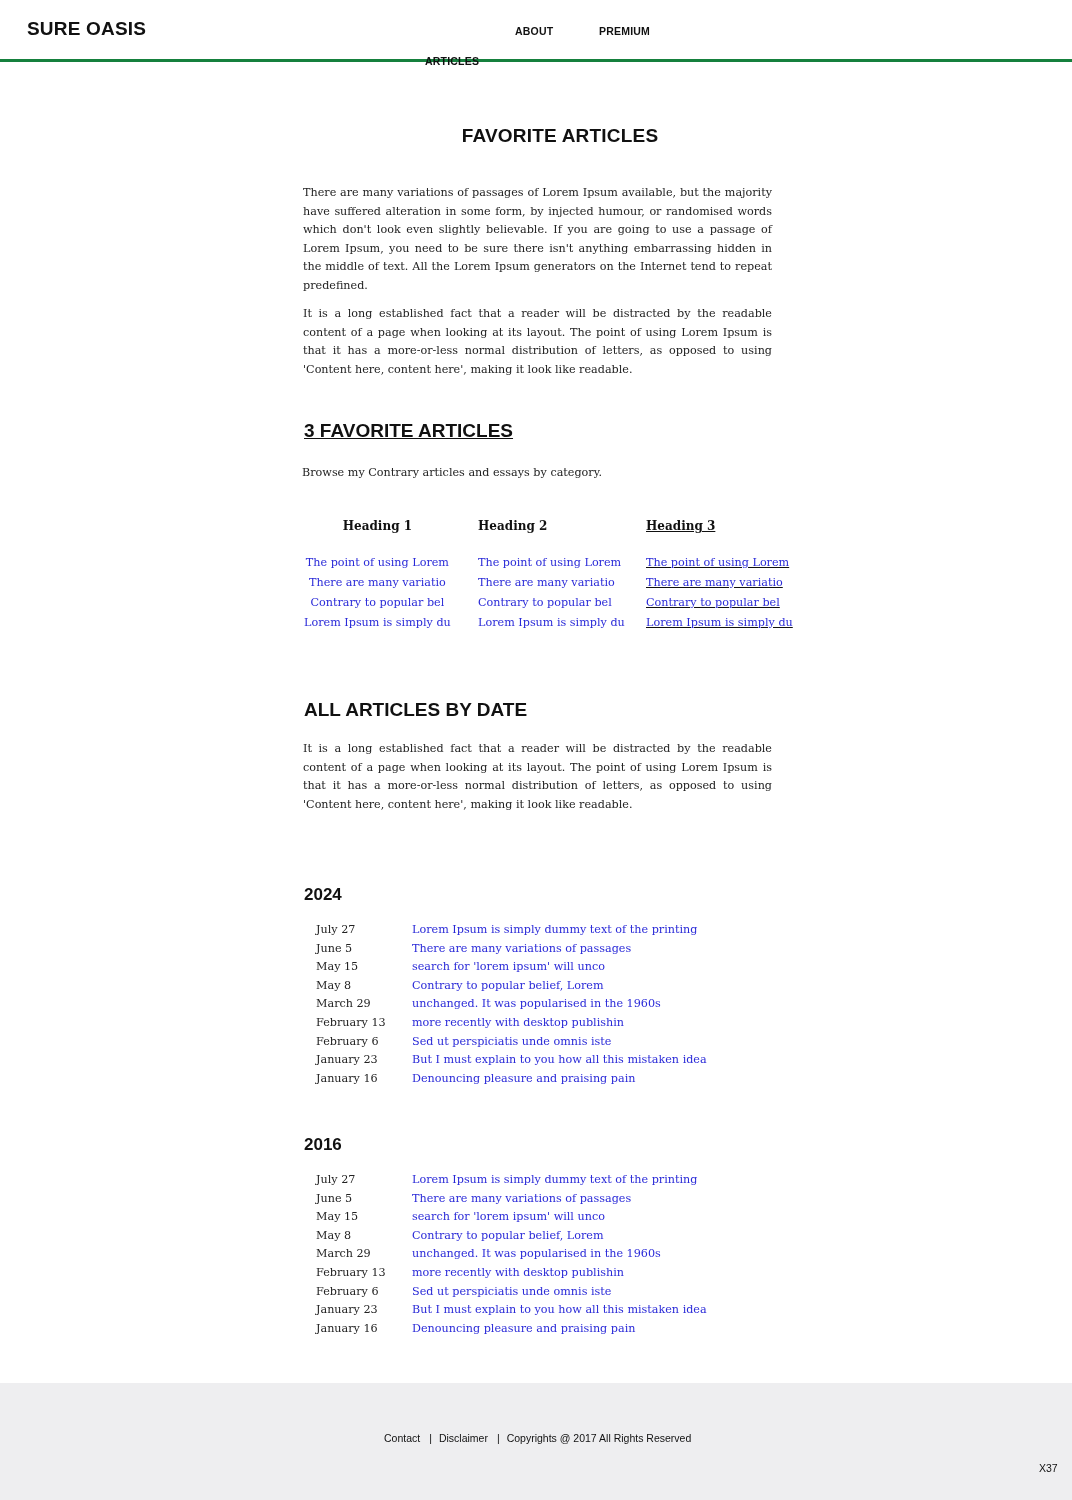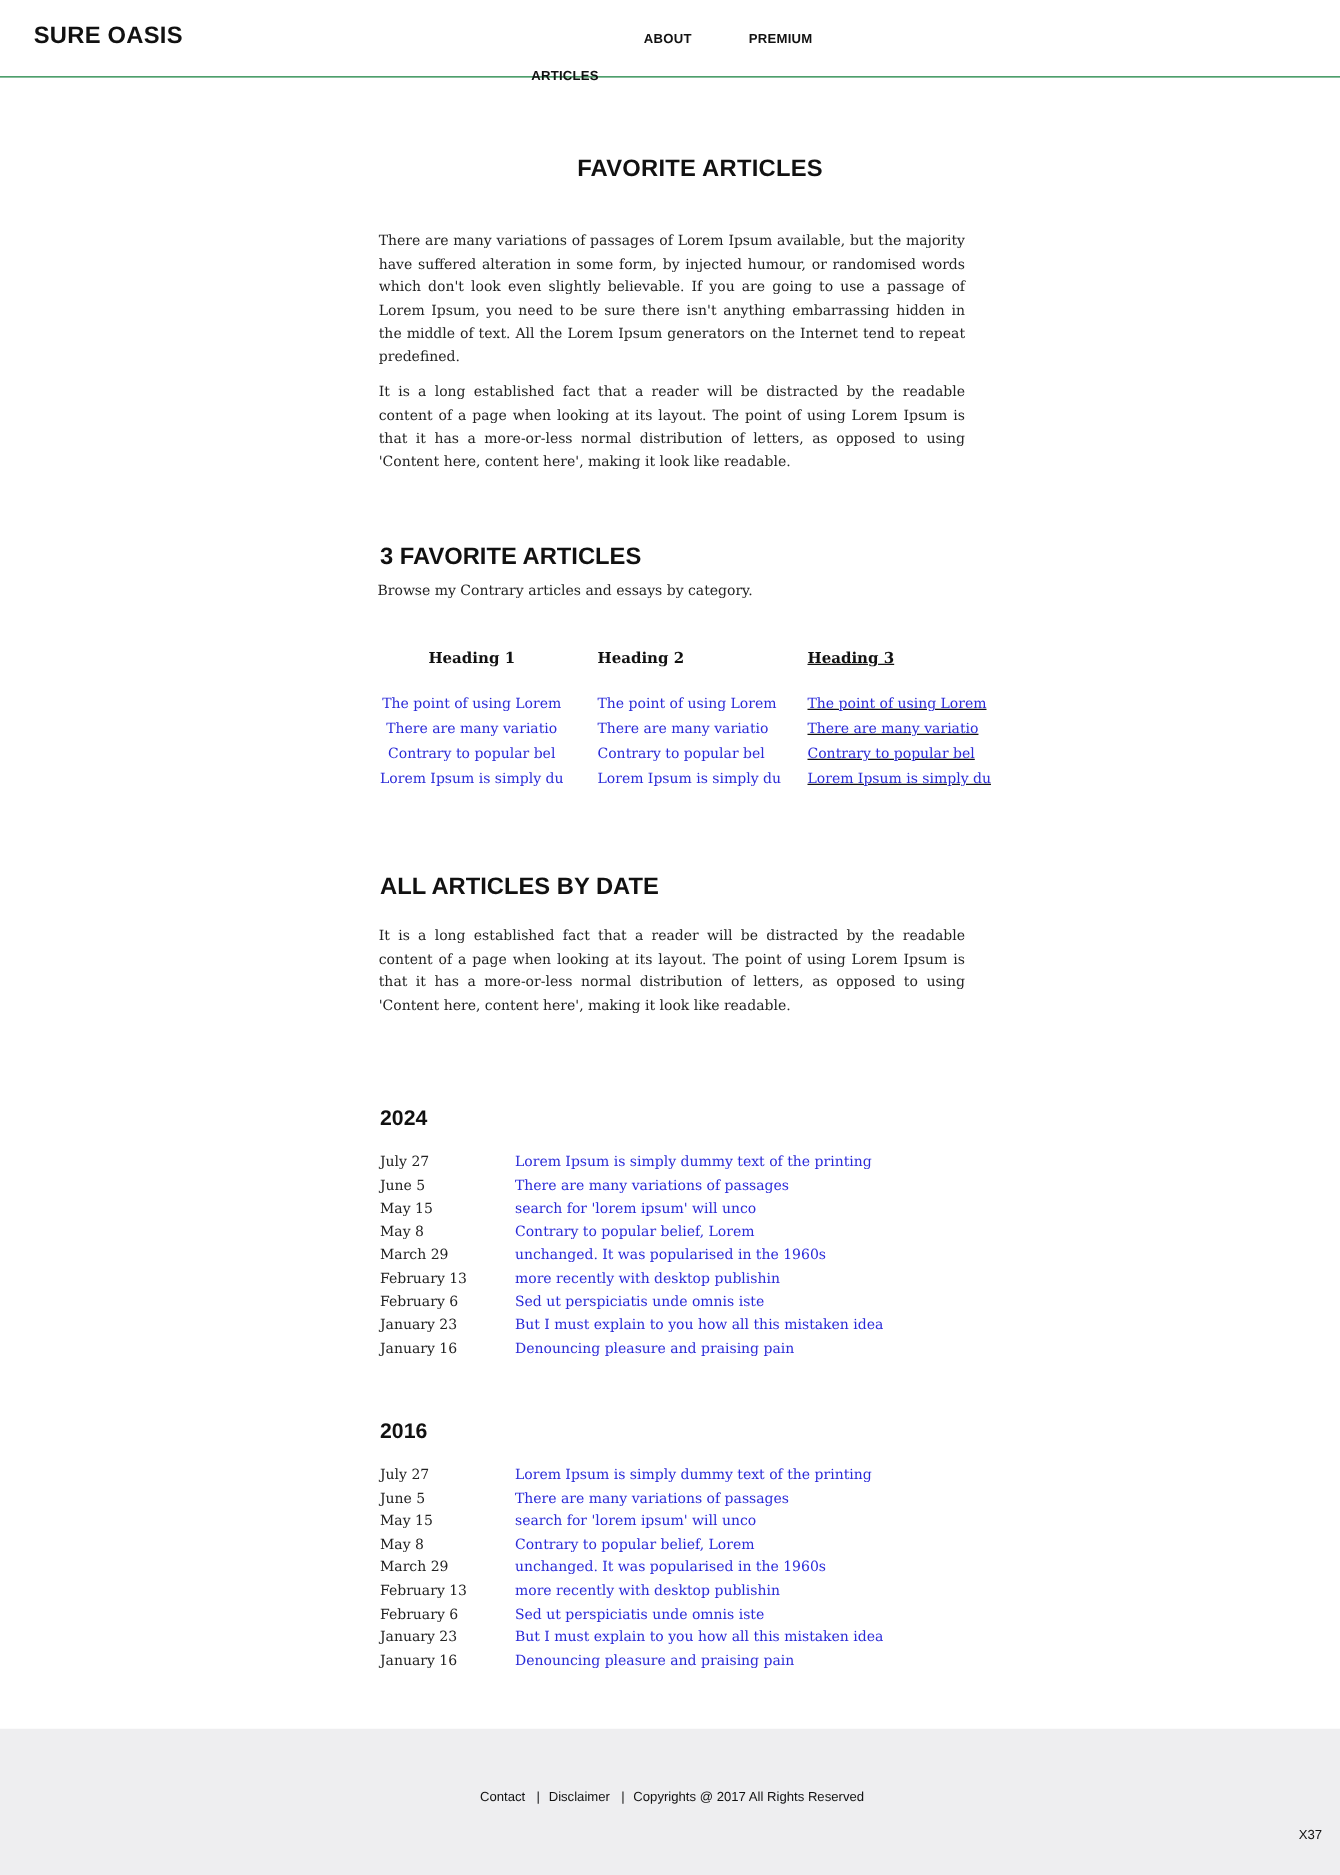--- a/index.html
+++ b/index.html
@@ -1,37 +1,37 @@
 <!DOCTYPE html>
 <html><head>
 <meta charset="utf-8">
 <style>
   * { box-sizing: border-box; margin: 0; padding: 0; }
   html, body { width: 1072px; height: 1500px; background: #ffffff; overflow: hidden; }
   body { font-family: "Liberation Sans", sans-serif; color: #111; position: relative; }
 
-  .topbar { position: absolute; left: 0; top: 0; width: 1072px; height: 62px; border-bottom: 1px solid #15803d; background: #fff; }
+  .topbar { position: absolute; left: 0; top: 0; width: 1072px; height: 62px; border-bottom: 3px solid #15803d; background: #fff; }
   .brand { position: absolute; left: 27px; top: 18px; font-family: "Liberation Sans", sans-serif; font-size: 19px; font-weight: 600; letter-spacing: 0.2px; color: #111; }
   .nav { position: absolute; top: 25px; font-size: 10.5px; font-weight: 700; color: #111; letter-spacing: 0.2px; cursor: pointer; }
   .sans-h { font-family: "Liberation Sans", sans-serif; font-weight: 600; color: #111; }
 
   .page-title { position: absolute; left: 0; width: 1072px; top: 125px; text-align: center; font-size: 19px; letter-spacing: 0.2px; margin-left: 24px; }
 
   .para { position: absolute; left: 303px; width: 469px; font-family: "DejaVu Serif", serif; font-size: 11.2px; line-height: 18.6px; color: #222; text-align: justify; }
 
   .sec-title { position: absolute; left: 304px; font-size: 19px; }
   .sub { position: absolute; left: 302px; top: 466px; font-family: "DejaVu Serif", serif; font-size: 11.2px; color: #222; }
 
   .col { position: absolute; top: 519px; }
   .col-head { font-family: "DejaVu Serif", serif; font-weight: 700; font-size: 12px; color: #111; height: 34px; }
   .col-link { display: block; font-family: "DejaVu Serif", serif; font-size: 11.2px; line-height: 20px; color: #2a2ad8; white-space: nowrap; text-decoration: none; cursor: pointer; }
 
   .year { position: absolute; left: 304px; font-size: 17px; }
   .row { position: absolute; left: 304px; height: 18.6px; font-family: "DejaVu Serif", serif; font-size: 11.2px; line-height: 18.6px; }
-  .row .date { position: absolute; left: 0; width: 108px; color: #222; white-space: nowrap; }
+  .row .date { position: absolute; left: 12px; width: 108px; color: #222; white-space: nowrap; }
   .row .title { position: absolute; left: 108px; color: #2a2ad8; white-space: nowrap; cursor: pointer; text-decoration: none; }
 
   .footer { position: absolute; left: 0; top: 1383px; width: 1072px; height: 117px; background: #eeeef0; }
   .footer-links { position: absolute; left: 384px; top: 49px; font-size: 10.5px; color: #111; white-space: nowrap; }
   .footer-links span { display: inline-block; }
   .footer-links .sep { margin: 0 7px 0 9px; }
   .footer-code { position: absolute; left: 1039px; top: 79px; font-size: 10.5px; color: #111; }
 </style>
 </head>
 <body>
@@ -40,21 +40,21 @@
   <div class="brand">SURE OASIS</div>
   <a class="nav" style="left:425px;margin-top:30px;">ARTICLES</a>
   <a class="nav" style="left:515px;">ABOUT</a>
   <a class="nav" style="left:599px;">PREMIUM</a>
 </div>
 
 <h1 class="page-title sans-h">FAVORITE ARTICLES</h1>
 <p class="para" style="top:184px;">There are many variations of passages of Lorem Ipsum available, but the majority have suffered alteration in some form, by injected humour, or randomised words which don't look even slightly believable. If you are going to use a passage of Lorem Ipsum, you need to be sure there isn't anything embarrassing hidden in the middle of text. All the Lorem Ipsum generators on the Internet tend to repeat predefined.</p>
 <p class="para" style="top:305px;">It is a long established fact that a reader will be distracted by the readable content of a page when looking at its layout. The point of using Lorem Ipsum is that it has a more-or-less normal distribution of letters, as opposed to using 'Content here, content here', making it look like readable.</p>
 
-<h2 class="sec-title sans-h" style="top:435px;">3 FAVORITE ARTICLES</h2>
+<h2 class="sec-title sans-h" style="top:420px;text-decoration:underline;">3 FAVORITE ARTICLES</h2>
 <p class="sub">Browse my Contrary articles and essays by category.</p>
 
 <div class="col" style="left:304px;text-align:center;">
   <div class="col-head">Heading 1</div>
   <a class="col-link">The point of using Lorem</a>
   <a class="col-link">There are many variatio</a>
   <a class="col-link">Contrary to popular bel</a>
   <a class="col-link">Lorem Ipsum is simply du</a>
 </div>
 <div class="col" style="left:478px;">

